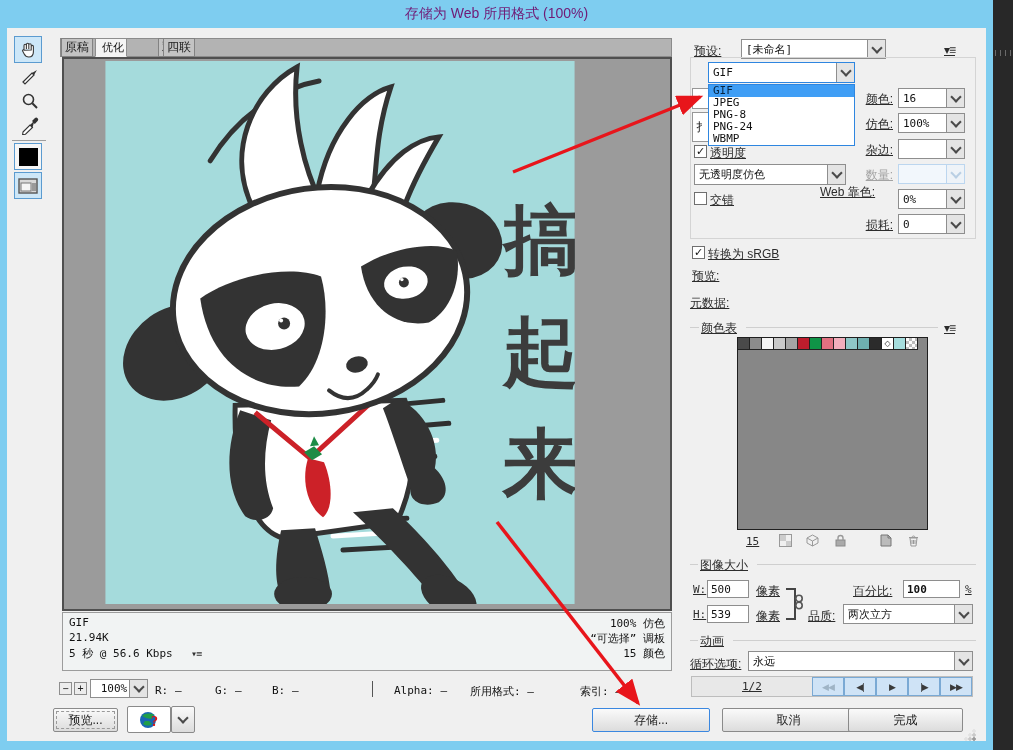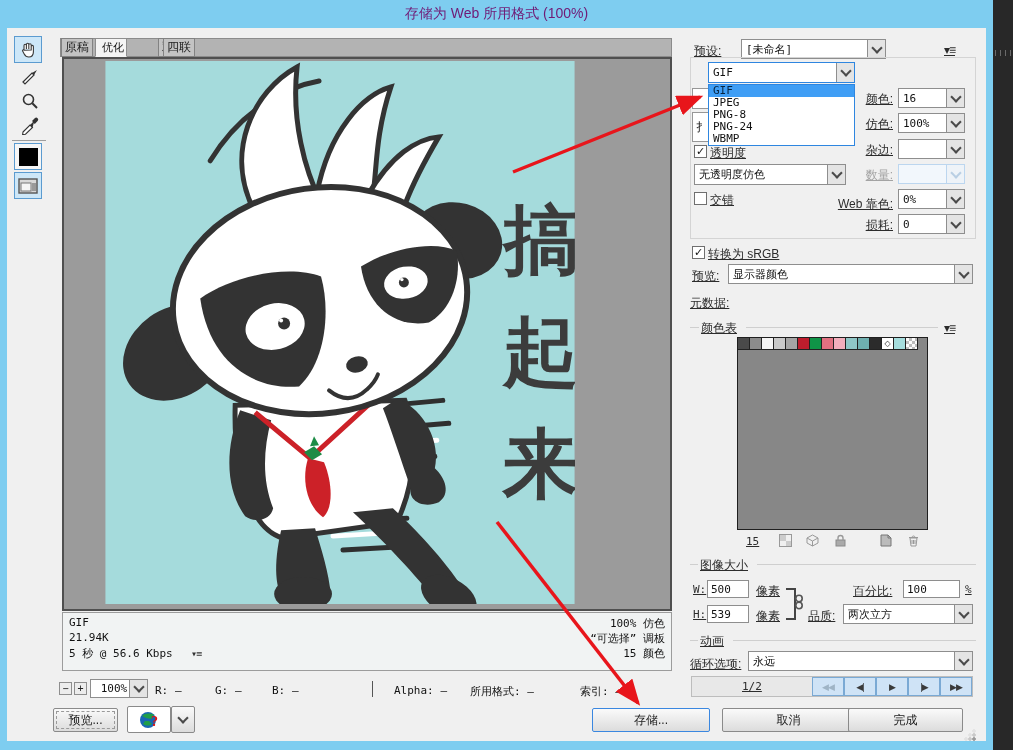--- a/index.html
+++ b/index.html
@@ -316,21 +316,21 @@
         <i></i>
       </span>
   </div>
   <span class="lbl dis" style="left:820px;top:167px;width:73px;text-align:right;">数量:</span>
   <div class="sel disabled" style="left:898px;top:164px;width:67px;height:20px;">
     <span></span>
       <span class="chev">
         <i></i>
       </span>
   </div>
-  <span class="lbl" style="left:820px;top:196px;width:73px;text-align:right;">Web 靠色:</span>
+  <span class="lbl" style="left:820px;top:184px;width:73px;text-align:left;">Web 靠色:</span>
   <div class="sel" style="left:898px;top:189px;width:67px;height:20px;">
     <span>0%</span>
       <span class="chev">
         <i></i>
       </span>
   </div>
   <span class="lbl" style="left:820px;top:217px;width:73px;text-align:right;">损耗:</span>
   <div class="sel" style="left:898px;top:214px;width:67px;height:20px;">
     <span>0</span>
       <span class="chev">
@@ -346,26 +346,20 @@
         <i></i>
       </span>
   </div>
   <div class="cb" style="left:694px;top:192px;"></div>
   <span class="lbl" style="left:710px;top:192px;">交错</span>
 
   <div class="cb checked" style="left:692px;top:246px;"></div>
   <span class="lbl" style="left:708px;top:246px;">转换为 sRGB</span>
 
   <span class="lbl" style="left:692px;top:268px;">预览:</span>
-  <div class="sel" style="left:728px;top:264px;width:245px;height:20px;">
-    <span>显示器颜色</span>
-    <span class="chev">
-        <i></i>
-      </span>
-  </div>
   <span class="lbl" style="left:690px;top:295px;">元数据:</span>
 
   <div class="sec-line" style="left:690px;top:327px;width:9px;"></div>
   <span class="lbl" style="left:701px;top:320px;">颜色表</span>
   <div class="sec-line" style="left:746px;top:327px;width:192px;"></div>
   <span class="lbl menu-glyph" style="left:944px;top:321px;">▾≡</span>
   <div class="abs" id="ct-box">
     <div id="swatch-row">
         <div class="swatch" style="background: rgb(74, 74, 74);"></div>
         <div class="swatch" style="background: rgb(140, 140, 140);"></div>
@@ -425,21 +419,21 @@
   <span class="lbl" style="left:756px;top:583px;">像素</span>
   <span class="lbl mono" style="left:693px;top:608px;font-size:11px;">H:</span>
   <input class="inp" style="left: 707px; top: 605px; width: 42px; height: 18px;" value="539">
   <span class="lbl" style="left:756px;top:608px;">像素</span>
   <div class="abs" style="left:786px;top:588px;width:8px;height:28px;border-right:2px solid #444;border-top:2px solid #444;border-bottom:2px solid #444;"></div>
   <svg class="abs" style="left:794px;top:594px;" width="10" height="16" viewBox="0 0 10 16">
     <circle cx="5" cy="4.5" r="3.2" fill="none" stroke="#555" stroke-width="1.6"></circle>
     <circle cx="5" cy="11.5" r="3.2" fill="none" stroke="#555" stroke-width="1.6"></circle>
   </svg>
   <span class="lbl" style="left:853px;top:583px;">百分比:</span>
-  <input class="inp" style="left: 903px; top: 580px; width: 57px; height: 18px;" value="100">
+  <input class="inp" style="left: 903px; top: 580px; width: 57px; height: 18px; font-weight: bold;" value="100">
   <span class="lbl mono" style="left:965px;top:583px;font-size:11px;">%</span>
   <span class="lbl" style="left:808px;top:608px;">品质:</span>
   <div class="sel" style="left:843px;top:604px;width:130px;height:20px;">
     <span>两次立方</span>
     <span class="chev">
         <i></i>
       </span>
   </div>
 
   <div class="sec-line" style="left:690px;top:640px;width:8px;"></div>

